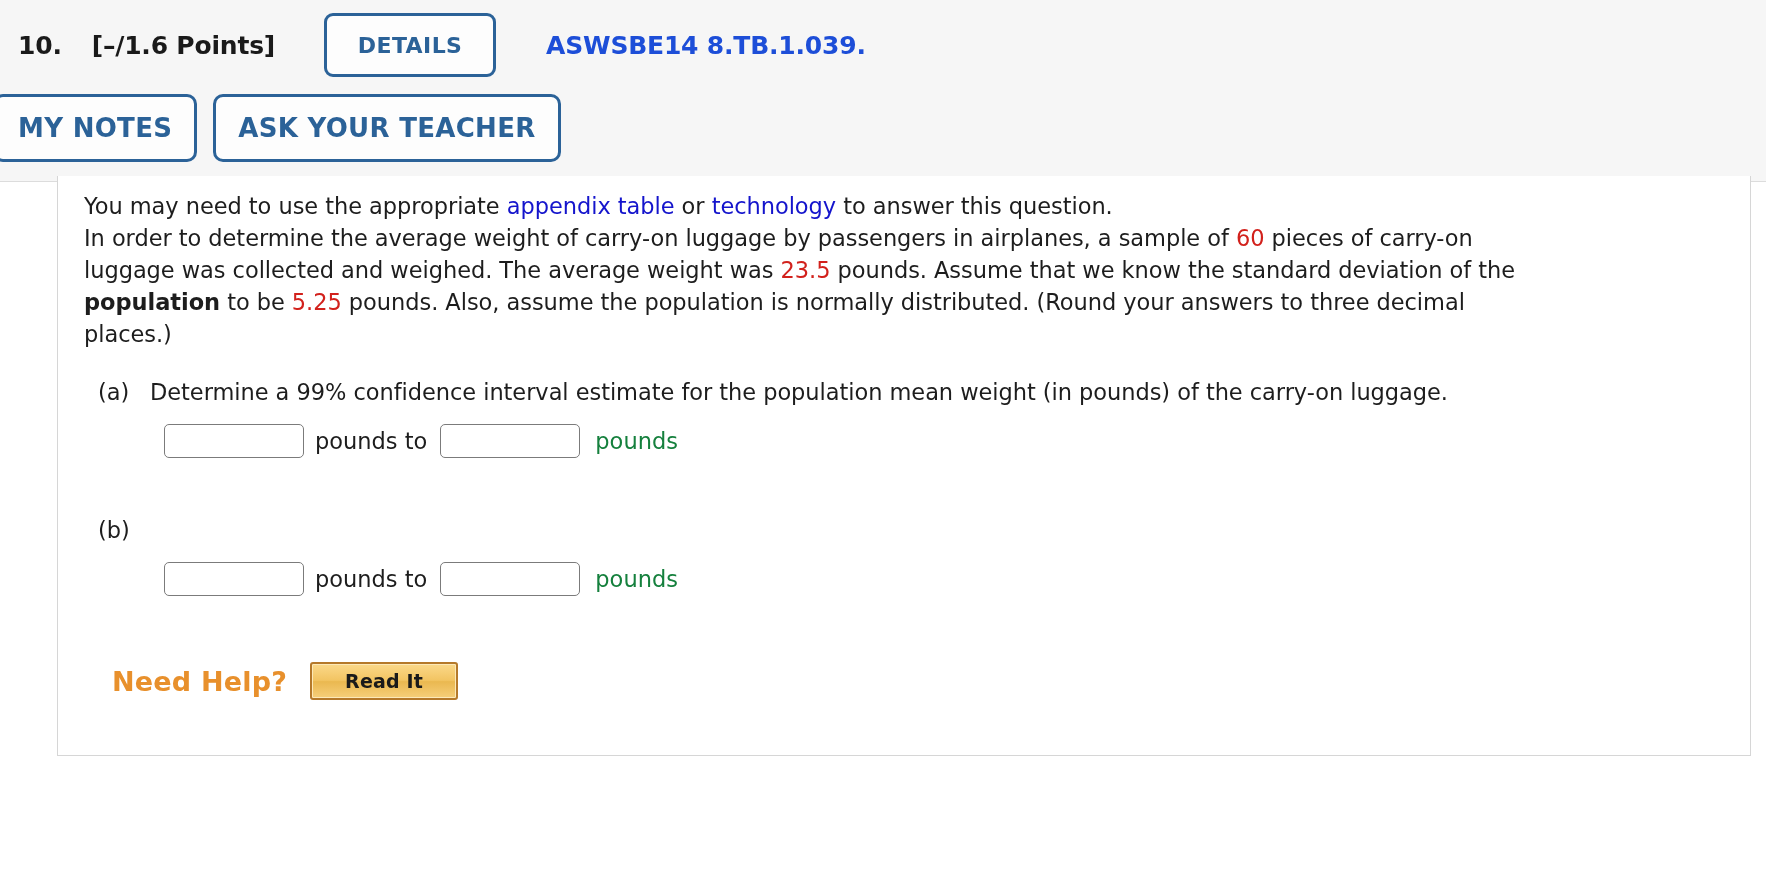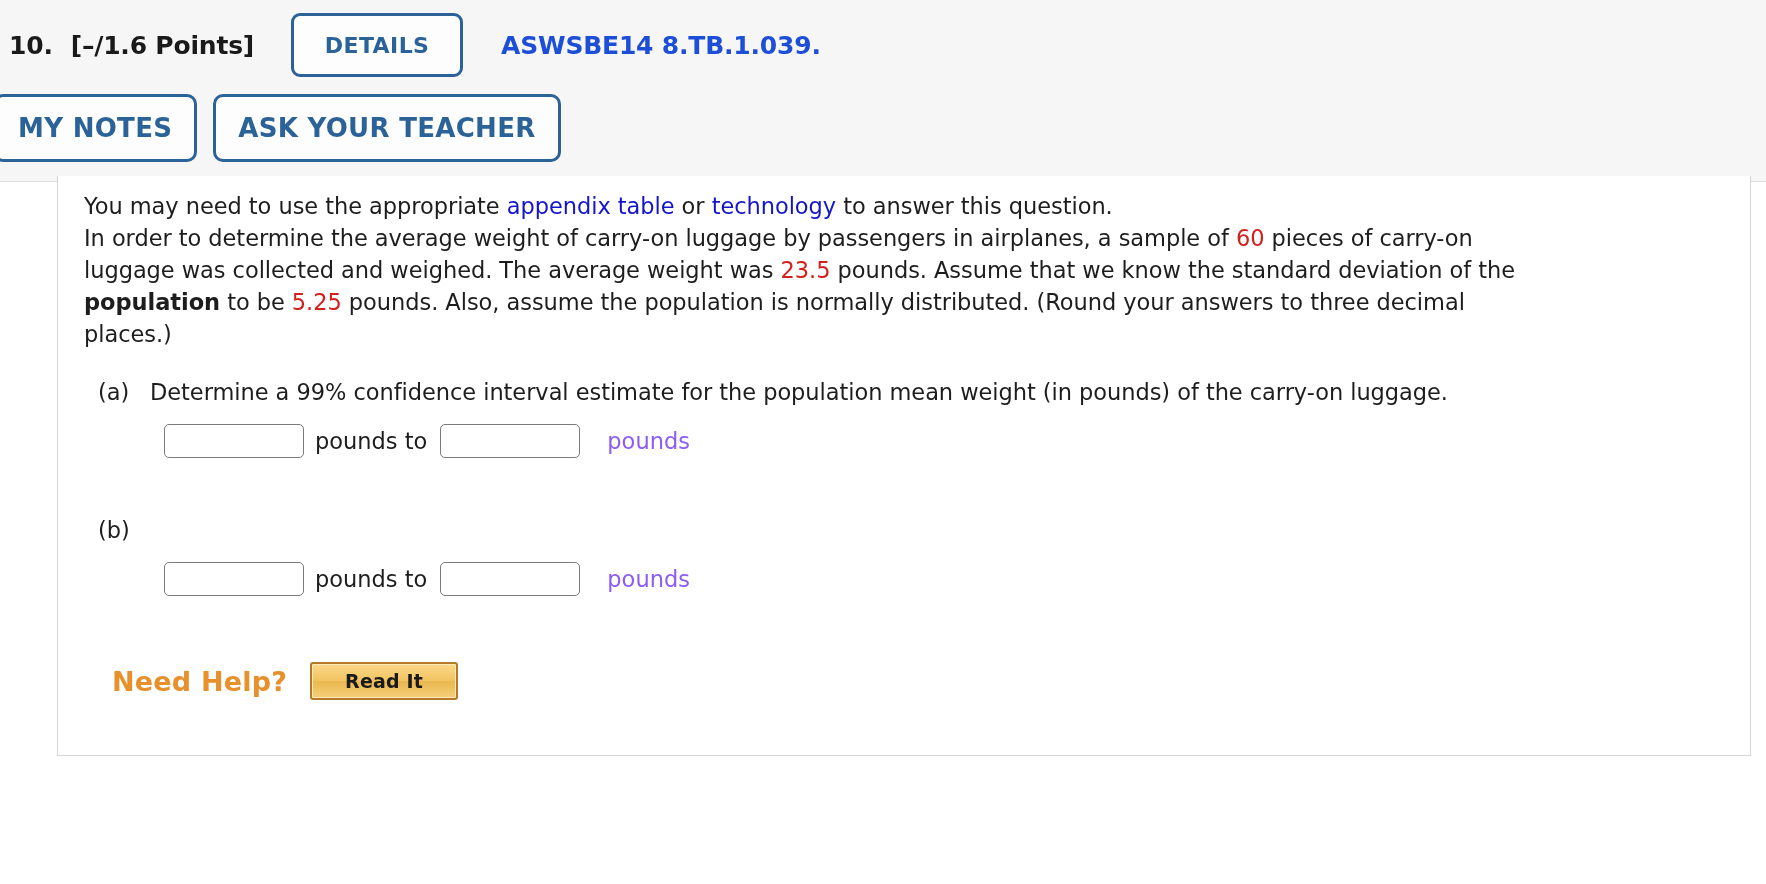--- a/index.html
+++ b/index.html
@@ -22,26 +22,26 @@
     position: absolute;
     left: 0;
     top: 0;
     width: 1766px;
     height: 182px;
     background: #f6f6f6;
     border-bottom: 1px solid #dcdcdc;
   }
   .qheader-row1 {
     position: absolute;
-    left: 7px;
+    left: 16px;
     top: 0;
     height: 90px;
     display: flex;
     align-items: center;
-    gap: 0;
+    gap: 12px;
   }
   .q-number {
     font-size: 25px;
     font-weight: bold;
     color: #1a1a1a;
     padding-left: 2px;
     white-space: nowrap;
     letter-spacing: -0.2px;
   }
   .q-points {
@@ -176,22 +176,22 @@
     font-family: "DejaVu Sans", "Liberation Sans", sans-serif;
   }
   .unit-mid {
     font-size: 22.5px;
     color: #1d1d1d;
     margin: 0 13px 0 11px;
     white-space: nowrap;
   }
   .unit-end {
     font-size: 22.5px;
-    color: #8b5cf6;
-    margin-left: 27px;
+    color: #15803d;
+    margin-left: 15px;
     white-space: nowrap;
   }
 
   
   .needhelp {
     display: flex;
     align-items: center;
     margin-top: 66px;
     padding-left: 28px;
   }

